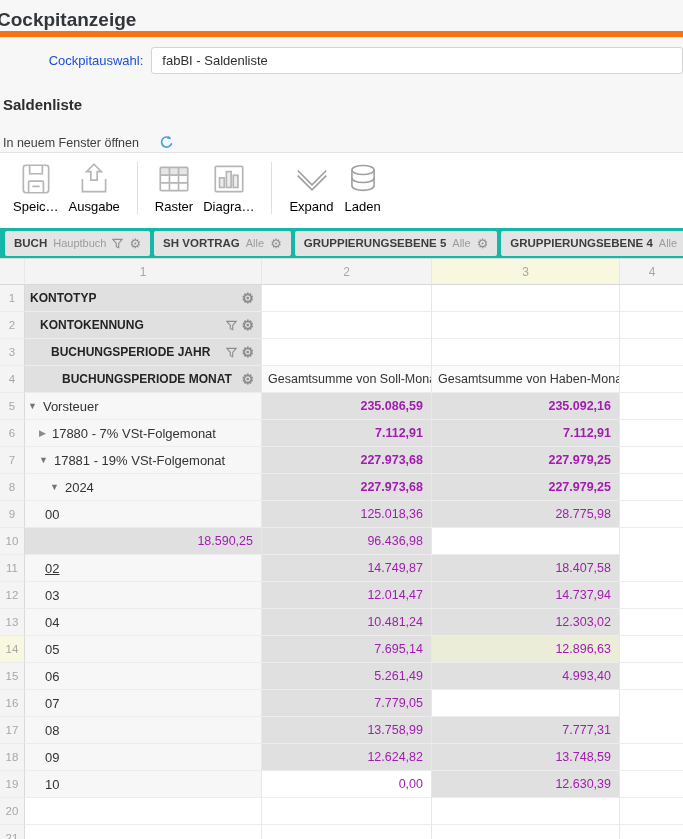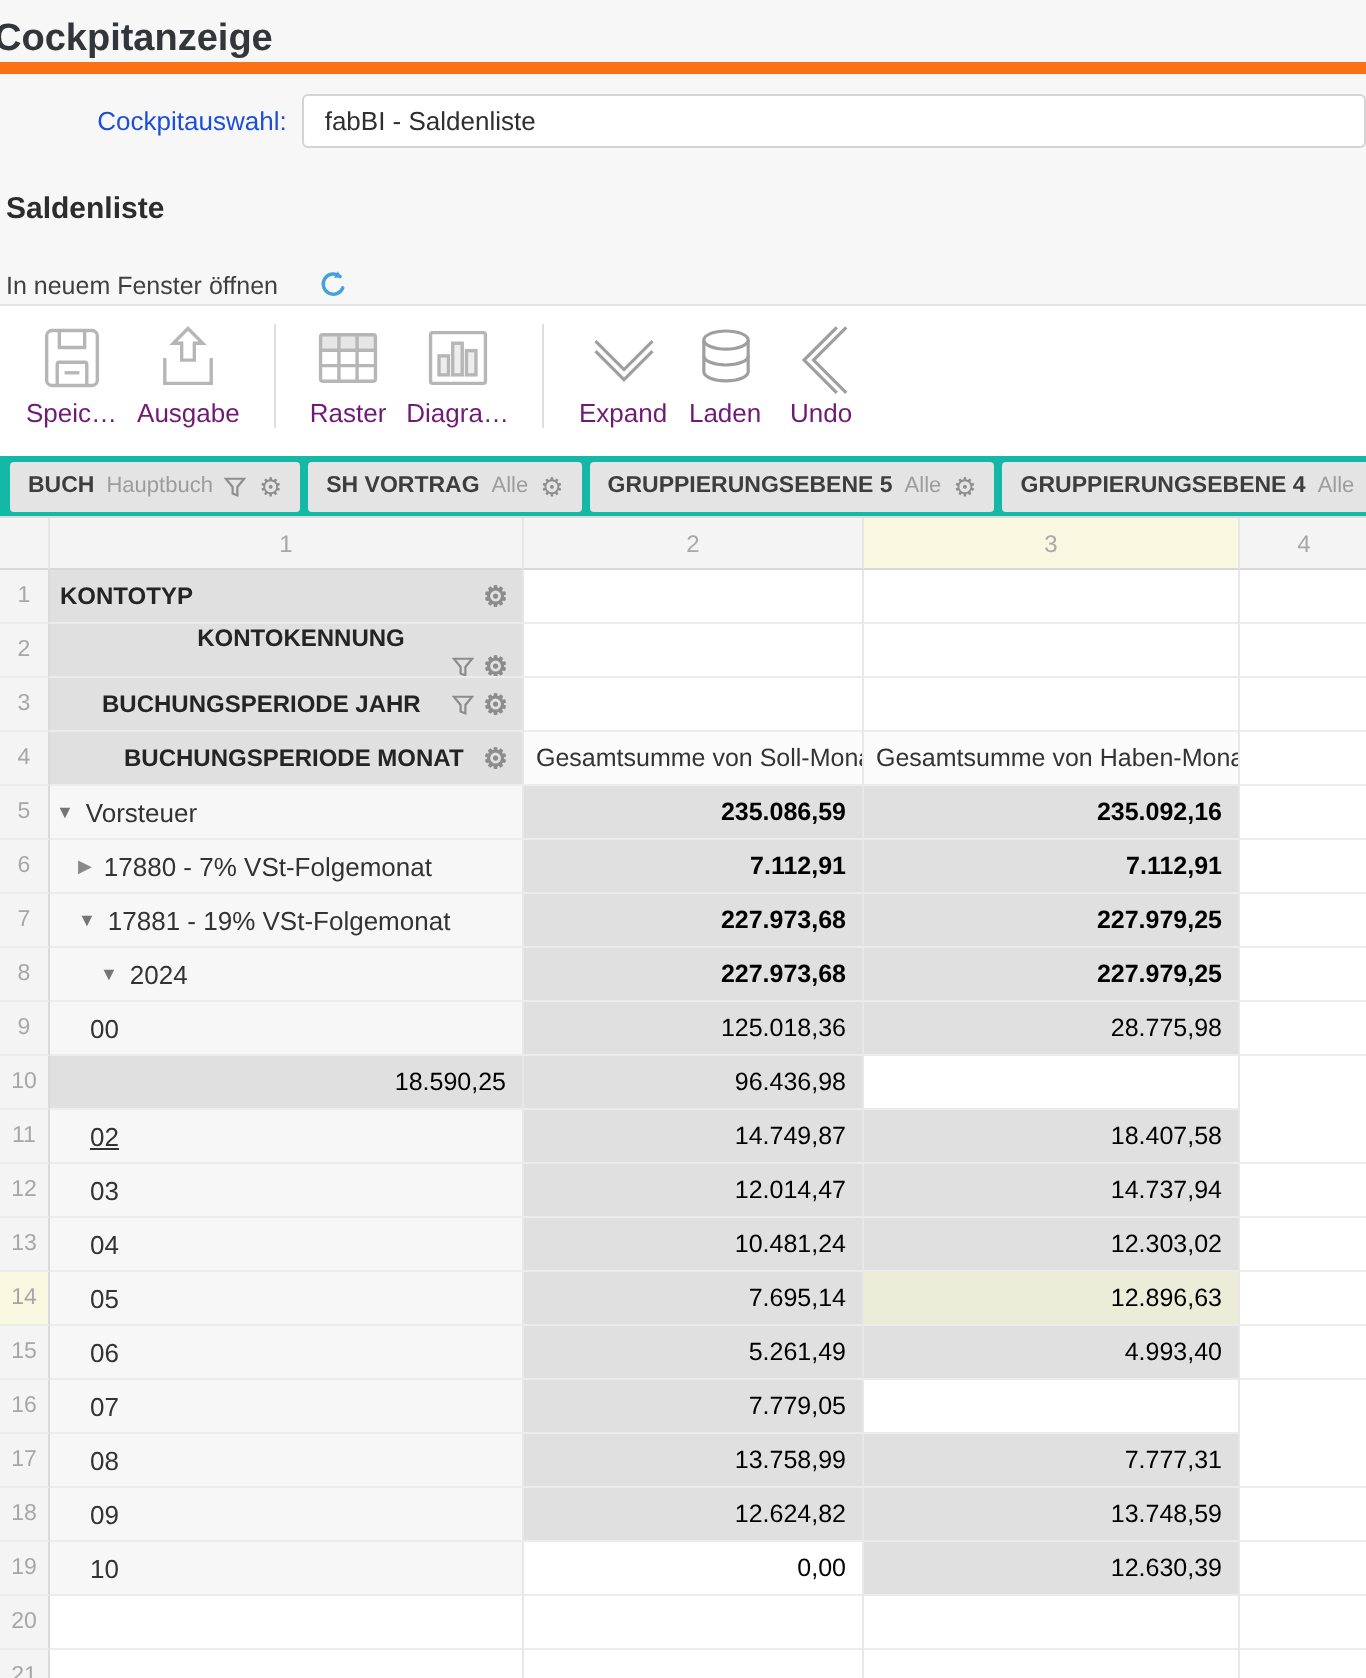--- a/index.html
+++ b/index.html
@@ -17,21 +17,21 @@
     border:1px solid #d4d4d4;border-radius:3px;display:flex;align-items:center;
     padding-left:10px;font-size:13px;color:#2f2f2f;cursor:pointer;}
   .section-title{margin:22px 0 0 3px;font-size:15px;font-weight:bold;color:#2c2c2c;}
   .newwin{margin:22px 0 0 3px;font-size:12.5px;color:#3f3f3f;display:flex;align-items:center;}
   .newwin svg{margin-left:20px;}
   
   .toolbar{display:flex;align-items:flex-start;padding:7px 0 0 8px;height:76px;box-sizing:border-box;
     border-top:1px solid #e3e3e3;background:#fff;}
   .tb-btn{display:flex;flex-direction:column;align-items:center;padding:0 5px;cursor:pointer;}
   .tb-btn svg{display:block;}
-  .tb-label{font-size:13px;color:#701a75;margin-top:1px;}
+  .tb-label{font-size:13px;color:#000000;margin-top:1px;}
   .tb-sep{width:1px;background:#dedede;height:52px;margin:2px 12px 0 12px;}
   
   .chips{display:flex;align-items:center;height:30px;box-sizing:border-box;padding-left:5px;gap:4px;
     background:#14b8a6;overflow:hidden;white-space:nowrap;}
   .chip{background:#e4e4e4;border-radius:2px;height:25px;display:flex;align-items:center;
     padding:0 9px;white-space:nowrap;cursor:pointer;flex:none;}
   .chip-name{font-size:11.5px;font-weight:bold;color:#3d3d3d;}
   .chip-val{font-size:11px;color:#9c9c9c;margin-left:6px;}
   .chip .gear{font-size:13px;color:#8e8e8e;margin-left:6px;line-height:1;}
   .chip svg{margin-left:6px;}
@@ -45,21 +45,21 @@
   .cn.hl{background:#f8f8e1;}
   .rn{background:#f4f4f4;justify-content:center;font-size:11.5px;color:#a7a7a7;border-right:1px solid #dadada;}
   .rn.hl{background:#f8f8e1;}
   .c1.field{background:#e0e0e0;font-size:12px;font-weight:bold;color:#242424;}
   .c1.tree{background:#f7f7f7;font-size:13px;color:#333;}
   .c1.blank{background:#fff;}
   .cicons{margin-left:auto;display:flex;align-items:center;padding-right:7px;gap:4px;}
   .cicons .gear{font-size:14px;color:#8c8c8c;line-height:1;}
   .arrow{font-size:9px;color:#757575;margin-right:6px;flex:none;}
   .arrow.right{color:#8a8a8a;}
-  .val{background:#e0e0e0;justify-content:flex-end;padding-right:8px;font-size:12.5px;color:#000000;padding-left:33px;}
+  .val{background:#e0e0e0;justify-content:flex-end;padding-right:8px;font-size:12.5px;color:#a21caf;padding-left:33px;}
   .val.bold{font-weight:bold;}
   .val.white{background:#fff;}
   .val.sel{background:#ecedd8;}
   .agg{background:#fbfbfb;justify-content:flex-start;padding-left:6px;font-size:12.5px;color:#333;}
   .blankc{background:#fff;}
 </style>
 </head>
 <body>
 
 <div class="top">
@@ -126,27 +126,20 @@
     <span class="tb-label">Expand</span>
   </div>
   <div class="tb-btn">
     <svg width="38" height="38" viewBox="0 0 36 36" fill="none" stroke="#9f9f9f" stroke-width="1.5">
       <ellipse cx="18" cy="9.5" rx="10.5" ry="4.3"></ellipse>
       <path d="M7.5 9.5 v15 c0 2.4 4.7 4.3 10.5 4.3 s10.5 -1.9 10.5 -4.3 v-15"></path>
       <path d="M7.5 17 c0 2.4 4.7 4.3 10.5 4.3 s10.5 -1.9 10.5 -4.3"></path>
     </svg>
     <span class="tb-label">Laden</span>
   </div>
-  <div class="tb-btn">
-    <svg width="38" height="38" viewBox="0 0 36 36" fill="none" stroke="#9f9f9f" stroke-width="1.5">
-      <path d="M25 3.5 L9.5 19 L25 34.5"></path>
-      <path d="M29.5 3.5 L14 19 L29.5 34.5"></path>
-    </svg>
-    <span class="tb-label">Undo</span>
-  </div>
 </div>
 
 <div class="chips">
   <div class="chip">
     <span class="chip-name">BUCH</span>
     <span class="chip-val">Hauptbuch</span>
     <svg width="11" height="11" viewBox="0 0 12 12">
       <path d="M1 1.5 h10 L7.3 6 v4.6 l-2.6 -1.1 V6 Z" fill="none" stroke="#8e8e8e" stroke-width="1.2"></path>
     </svg>
     <span class="gear">⚙</span>
@@ -185,21 +178,21 @@
           <span class="cicons">
             <span class="gear">⚙</span>
           </span>
         </div>
         <div class="cell blankc"></div>
         <div class="cell blankc"></div>
         <div class="cell blankc"></div>
       </div>
       <div class="grid-row">
         <div class="cell rn">2</div>
-        <div class="cell c1 field" style="padding-left: 15px; flex-direction: column;">
+        <div class="cell c1 field" style="padding-left: 15px;">
           <span>KONTOKENNUNG</span>
           <span class="cicons">
             <svg width="11" height="11" viewBox="0 0 12 12">
               <path d="M1 1.5 h10 L7.3 6 v4.6 l-2.6 -1.1 V6 Z" fill="none" stroke="#8c8c8c" stroke-width="1.2"></path>
             </svg>
             <span class="gear">⚙</span>
           </span>
         </div>
         <div class="cell blankc"></div>
         <div class="cell blankc"></div>

